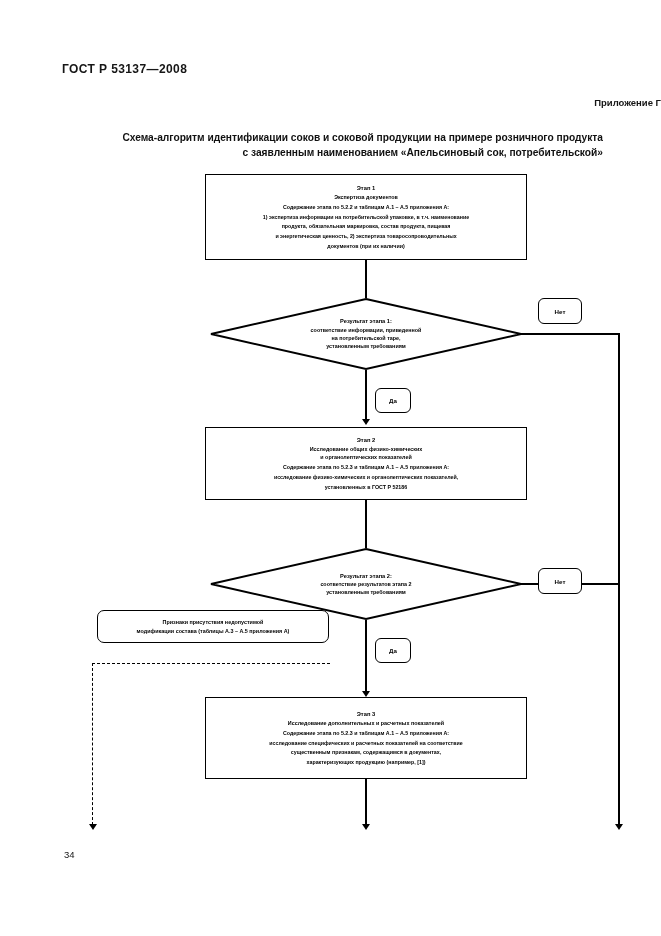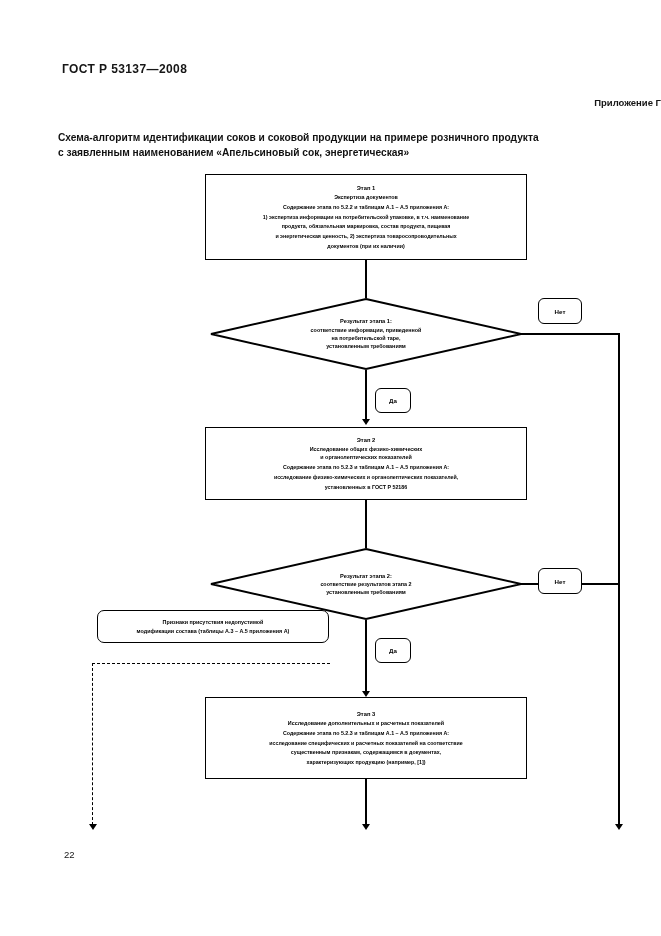--- a/index.html
+++ b/index.html
@@ -44,21 +44,21 @@
     line-height: 13px;
     color: #161616;
   }
 
   
   .fig-title {
     position: absolute;
     left: 58px;
     width: 545px;
     top: 130px;
-    text-align: left;
+    text-align: right;
     font-size: 10.2px;
     font-weight: bold;
     line-height: 15px;
     color: #111;
   }
 
   
   .flow {
     position: absolute;
     left: 0;
@@ -215,21 +215,21 @@
 <div class="page">
 
   <div class="doc-header">ГОСТ Р 53137—2008</div>
 
   <div class="annex">
     <div>Приложение Г</div>
   </div>
 
   <div class="fig-title">
     <div>Схема-алгоритм идентификации соков и соковой продукции на примере розничного продукта</div>
-    <div>с заявленным наименованием «Апельсиновый сок, энергетическая»</div>
+    <div>с заявленным наименованием «Апельсиновый сок, потребительской»</div>
   </div>
 
   <div class="flow">
 
     <div class="node-box" style="left:205px; top:174px; width:322px; height:86px;">
       <div class="ttl">Этап 1</div>
       <div class="sub">Экспертиза документов</div>
       <div class="body">Содержание этапа по 5.2.2 и таблицам А.1 – А.5 приложения А:</div>
       <div class="body">1) экспертиза информации на потребительской упаковке, в т.ч. наименование</div>
       <div class="body">продукта, обязательная маркировка, состав продукта, пищевая</div>
@@ -317,15 +317,15 @@
       <div class="body">существенным признакам, содержащимся в документах,</div>
       <div class="body">характеризующих продукцию (например, [1])</div>
     </div>
 
     <div class="ln ln-v" style="left:365.2px; top:779px; height:46px;"></div>
     <div class="arrow-down" style="left:362px; top:824px;"></div>
 
   </div>
 
 
-  <div class="page-num">22</div>
+  <div class="page-num">34</div>
 
 </div>
 
 </body></html>

